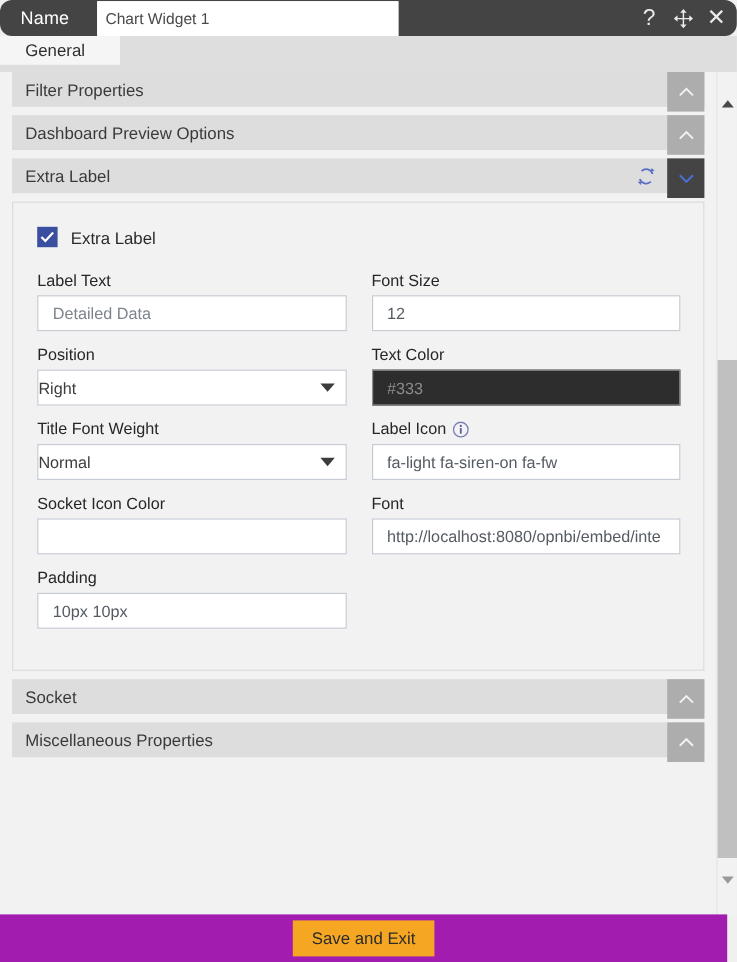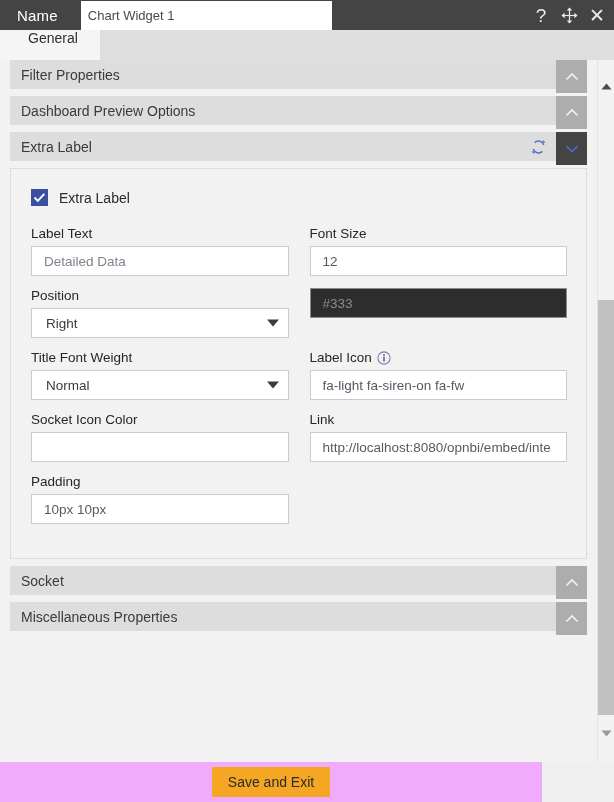--- a/index.html
+++ b/index.html
@@ -9,21 +9,21 @@
     overflow: hidden;
     background: #f0f0f0;
     font-family: "Liberation Sans", sans-serif;
   }
 
   
   .titlebar {
     position: absolute; left: 0; top: 0;
     width: 614px; height: 30px;
     background: #444444;
-    display: flex; align-items: center;
+    display: flex; align-items: center; border-radius: 10px;
   }
   .titlebar-label {
     color: #ffffff;
     font-size: 15px;
     margin-left: 17px;
     letter-spacing: .2px;
   }
   .name-input {
     margin-left: 23px;
     width: 251px; height: 29px;
@@ -49,24 +49,24 @@
   .tb-icon.close { font-size: 19px; line-height: 1; color: #eaeaea; }
 
   
   .tabstrip {
     position: absolute; left: 0; top: 30px;
     width: 614px; height: 30px;
     background: #dedede;
   }
   .tab-active {
     position: absolute; left: 0; top: 0;
-    width: 100px; height: 30px;
+    width: 100px; height: 24px;
     background: #f5f5f5;
-    display: flex; 
-    padding-left: 28px;
+    display: flex; align-items: center;
+    padding-left: 21px;
     font-size: 14px;
     color: #2e2e2e;
     cursor: pointer;
   }
 
   
   .body-area {
     position: absolute; left: 0; top: 60px;
     width: 597px; height: 702px;
     background: #f2f2f2;
@@ -149,21 +149,21 @@
   .fi.dark {
     background: #2d2d2d; border: 1px solid #8d8d8d; color: #8c8c8c;
   }
   .sel {
     position: relative;
     width: 100%; height: 30px;
     background: #ffffff;
     border: 1px solid #c6cbd4;
     display: flex; align-items: center;
     font-size: 13.5px; color: #3c3c3c;
-    padding: 0 14px; cursor: pointer;
+    padding: 0 0; cursor: pointer;
   }
   .sel .caret {
     position: absolute; right: 9px; top: 50%;
     transform: translateY(-50%);
     width: 0; height: 0;
     border-left: 6px solid transparent;
     border-right: 6px solid transparent;
     border-top: 7px solid #3c3c3c;
   }
   .field.full { width: 50%; }
@@ -185,22 +185,22 @@
   .sb-thumb {
     position: absolute; left: 0; top: 240px;
     width: 17px; height: 415px;
     background: #c0c0c0;
     cursor: pointer;
   }
 
   
   .footer {
     position: absolute; left: 0; top: 762px;
-    width: 542px; height: 40px;
-    background: #f0abfc;
+    width: 606px; height: 40px;
+    background: #a21caf;
     display: flex; align-items: center; justify-content: center;
   }
   .save-btn {
     background: #f5a623;
     border: none;
     color: #2b2b2b;
     font-family: "Liberation Sans", sans-serif;
     font-size: 14px;
     padding: 7px 16px;
     cursor: pointer;
@@ -302,20 +302,21 @@
 
       <div class="field">
         <div class="fl">Position</div>
         <div class="sel">
           <span>Right</span>
           <span class="caret"></span>
         </div>
       </div>
 
       <div class="field right">
+        <div class="fl">Text Color</div>
         <input class="fi dark" value="#333" style="">
       </div>
 
       <div class="field">
         <div class="fl">Title Font Weight</div>
         <div class="sel">
           <span>Normal</span>
           <span class="caret"></span>
         </div>
       </div>
@@ -333,21 +334,21 @@
         </div>
         <input class="fi" value="fa-light fa-siren-on fa-fw" style="">
       </div>
 
       <div class="field">
         <div class="fl">Socket Icon Color</div>
         <input class="fi" value="" style="">
       </div>
 
       <div class="field right">
-        <div class="fl">Link</div>
+        <div class="fl">Font</div>
         <input class="fi" value="http://localhost:8080/opnbi/embed/inte" style="">
       </div>
 
       <div class="field full">
         <div class="fl">Padding</div>
         <input class="fi" value="10px 10px" style="">
       </div>
 
     </div>
   </div>

